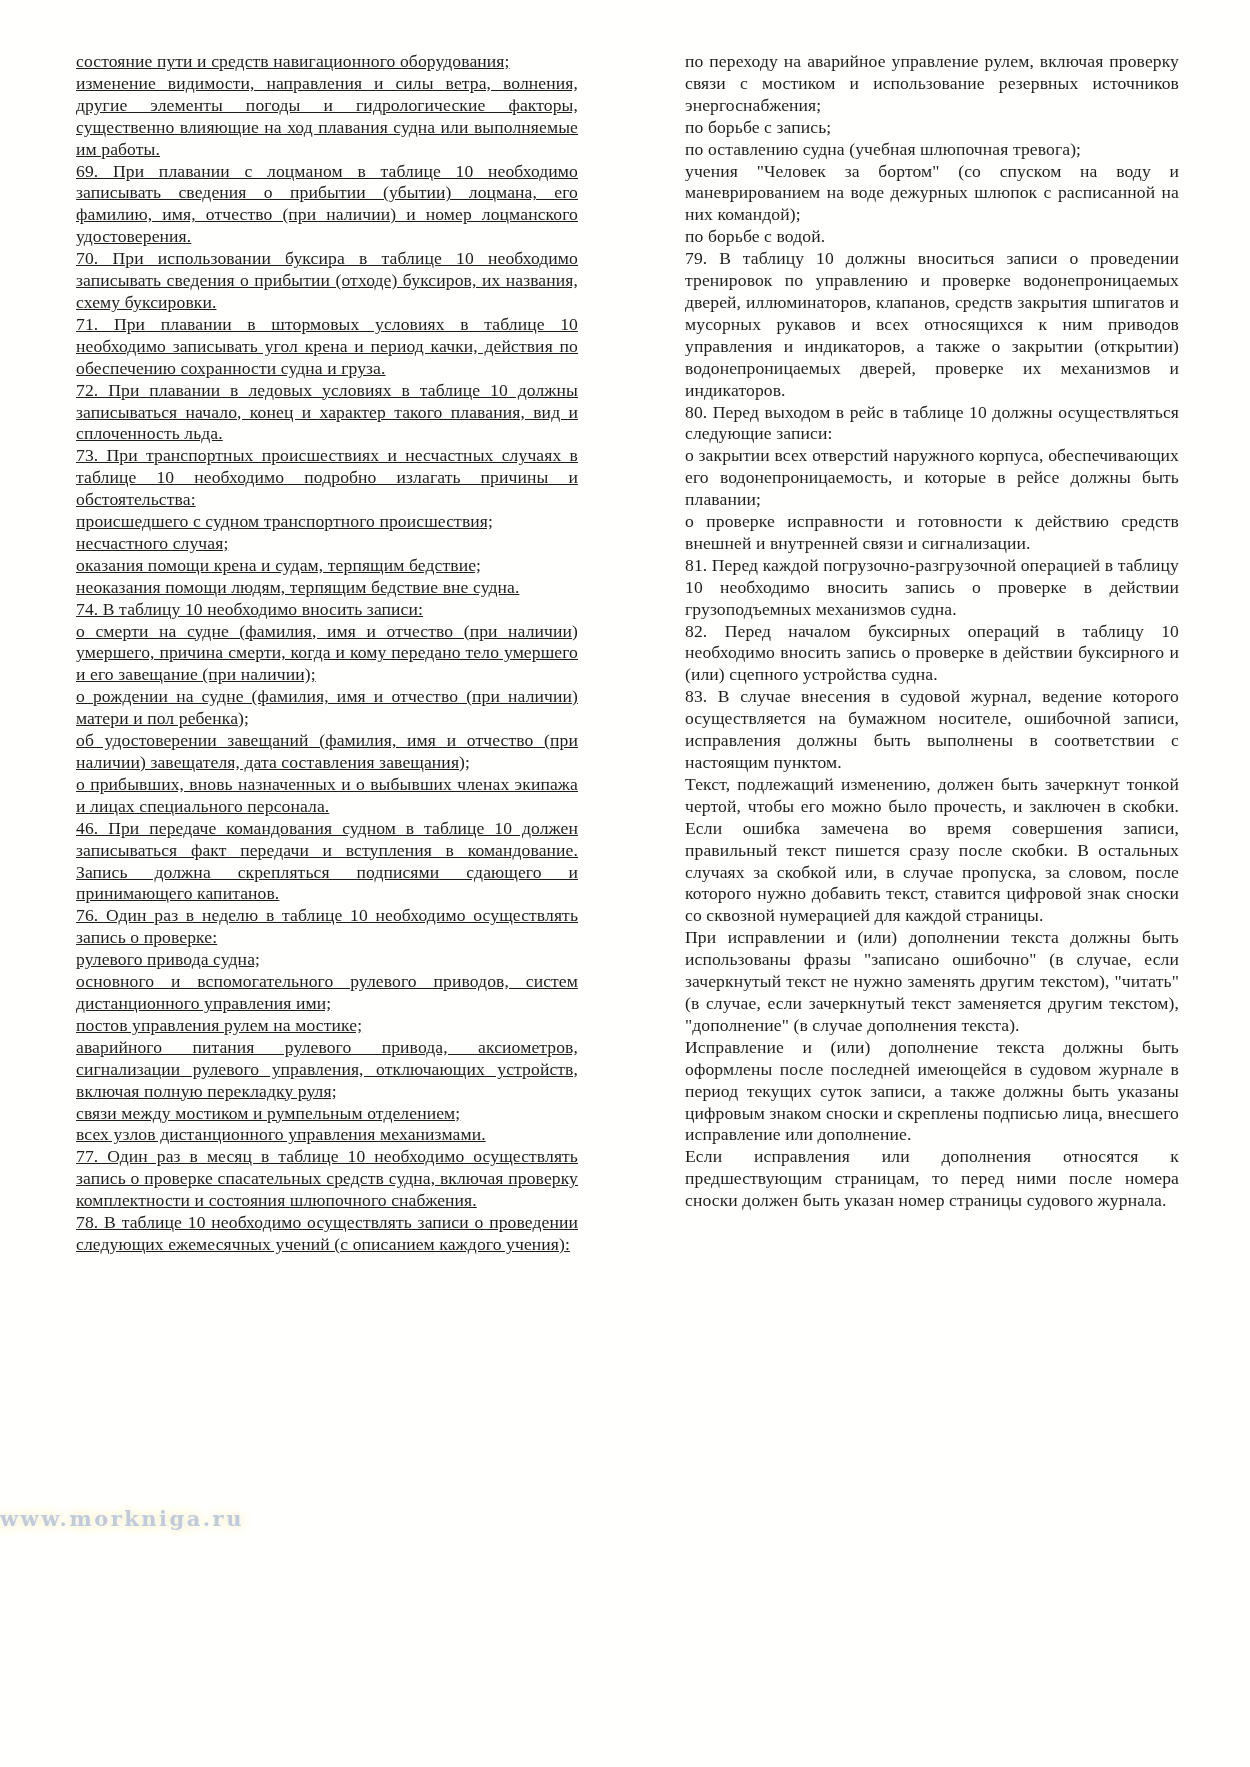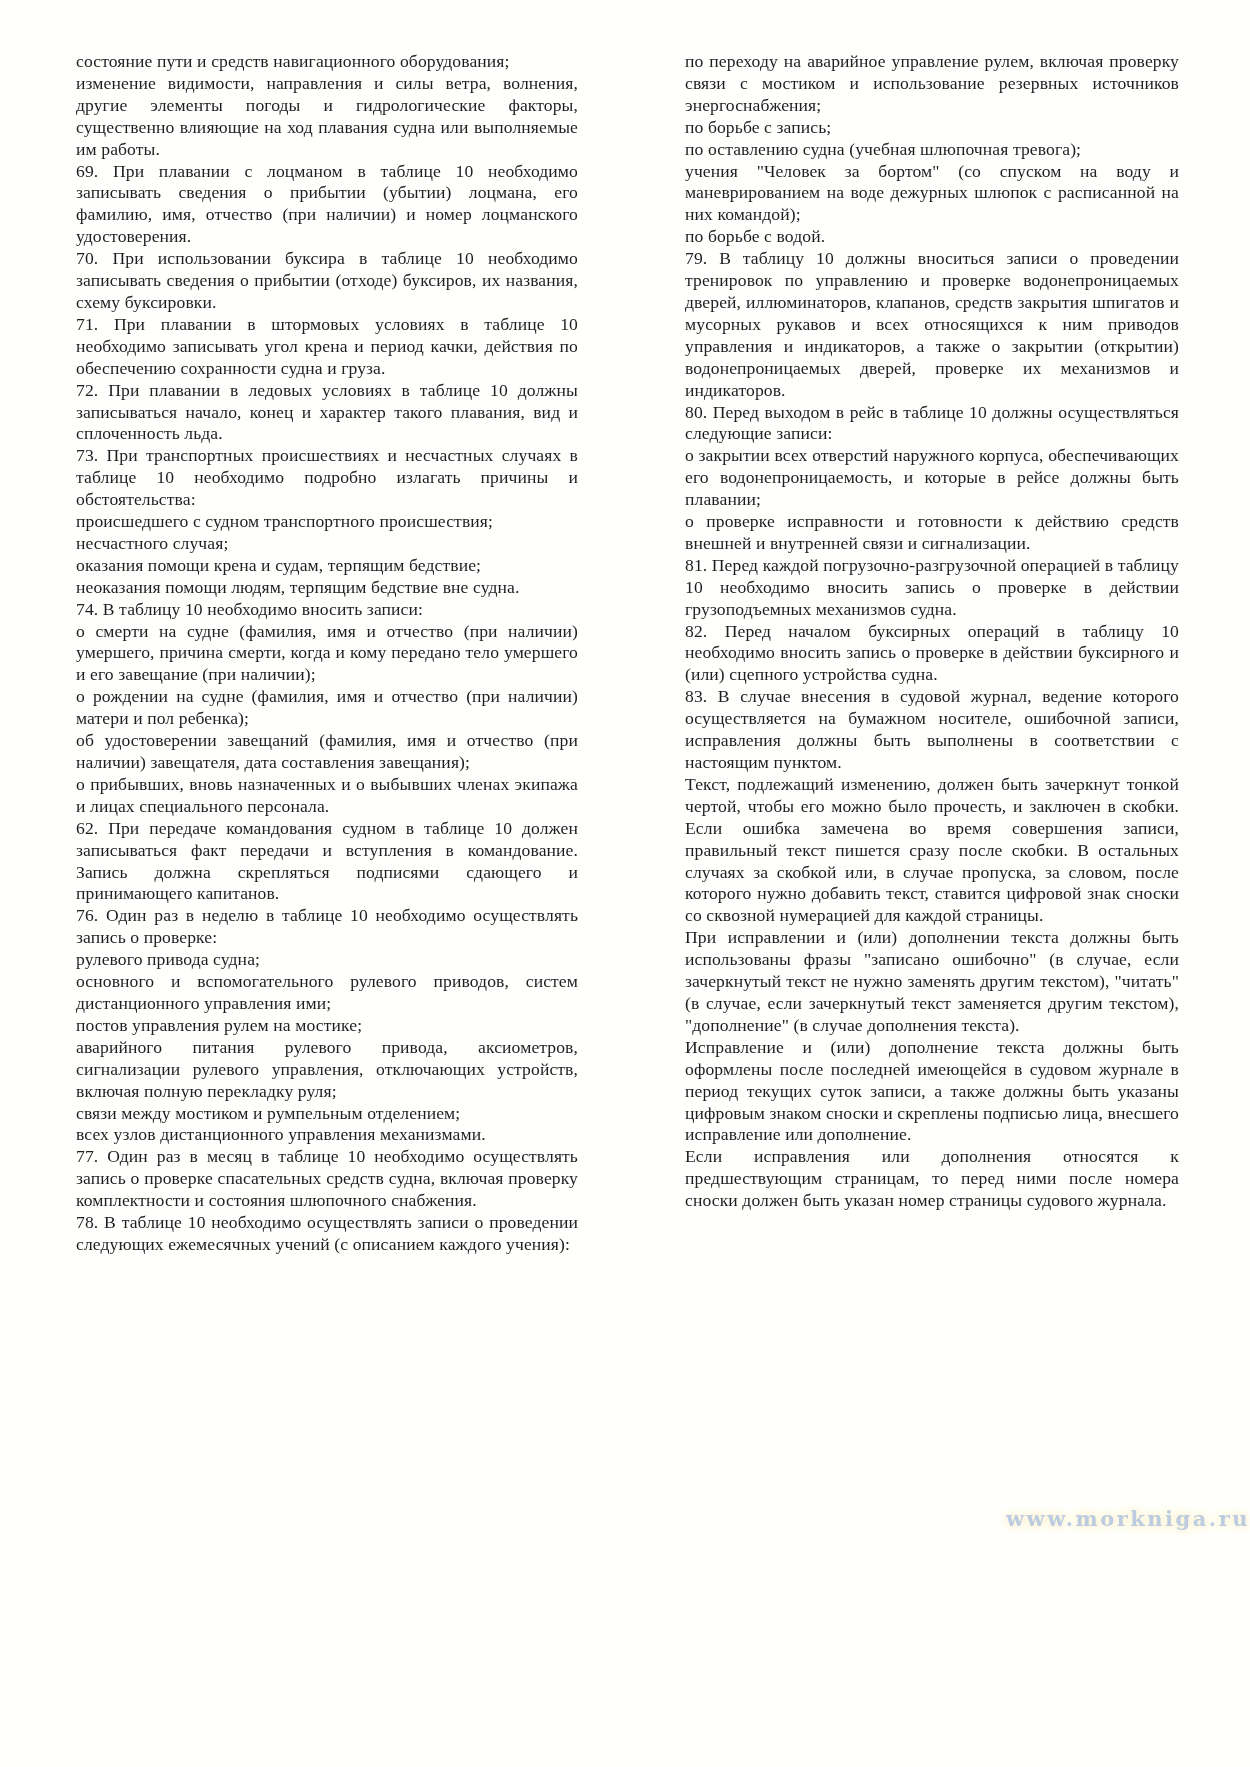--- a/index.html
+++ b/index.html
@@ -18,34 +18,34 @@
   }
   .columns {
     display: flex;
     padding: 51px 0 0 76px;
     gap: 64px;
   }
   .col {
     font-size: 17.6px;
     line-height: 21.9px;
   }
-  .col-left  { width: 502px; }
+  .col-left  { width: 502px; text-decoration: underline; }
   .col-right { width: 494px; margin-left: 43px; }
   .para {
     margin: 0;
     text-align: justify;
     text-justify: inter-word;
     letter-spacing: 0.1px;
   }
   .watermark {
     position: absolute;
     left: 0;
     right: 0;
     top: 1506px;
-    text-align: right;
+    text-align: left;
     font-family: "DejaVu Serif", "Liberation Serif", serif;
     font-weight: bold;
     font-size: 21px;
     letter-spacing: 2.5px;
     color: #bccbdf;
     text-shadow:
       0 0 8px #f8f0c8,
       0 0 14px #faf3d2,
       0 0 20px #fbf5da;
   }
@@ -65,21 +65,21 @@
         <p class="para">73. При транспортных происшествиях и несчастных случаях в таблице 10 необходимо подробно излагать причины и обстоятельства:</p>
         <p class="para">происшедшего с судном транспортного происшествия;</p>
         <p class="para">несчастного случая;</p>
         <p class="para">оказания помощи крена и судам, терпящим бедствие;</p>
         <p class="para">неоказания помощи людям, терпящим бедствие вне судна.</p>
         <p class="para">74. В таблицу 10 необходимо вносить записи:</p>
         <p class="para">о смерти на судне (фамилия, имя и отчество (при наличии) умершего, причина смерти, когда и кому передано тело умершего и его завещание (при наличии);</p>
         <p class="para">о рождении на судне (фамилия, имя и отчество (при наличии) матери и пол ребенка);</p>
         <p class="para">об удостоверении завещаний (фамилия, имя и отчество (при наличии) завещателя, дата составления завещания);</p>
         <p class="para">о прибывших, вновь назначенных и о выбывших членах экипажа и лицах специального персонала.</p>
-        <p class="para">62. При передаче командования судном в таблице 10 должен записываться факт передачи и вступления в командование. Запись должна скрепляться подписями сдающего и принимающего капитанов.</p>
+        <p class="para">46. При передаче командования судном в таблице 10 должен записываться факт передачи и вступления в командование. Запись должна скрепляться подписями сдающего и принимающего капитанов.</p>
         <p class="para">76. Один раз в неделю в таблице 10 необходимо осуществлять запись о проверке:</p>
         <p class="para">рулевого привода судна;</p>
         <p class="para">основного и вспомогательного рулевого приводов, систем дистанционного управления ими;</p>
         <p class="para">постов управления рулем на мостике;</p>
         <p class="para">аварийного питания рулевого привода, аксиометров, сигнализации рулевого управления, отключающих устройств, включая полную перекладку руля;</p>
         <p class="para">связи между мостиком и румпельным отделением;</p>
         <p class="para">всех узлов дистанционного управления механизмами.</p>
         <p class="para">77. Один раз в месяц в таблице 10 необходимо осуществлять запись о проверке спасательных средств судна, включая проверку комплектности и состояния шлюпочного снабжения.</p>
         <p class="para">78. В таблице 10 необходимо осуществлять записи о проведении следующих ежемесячных учений (с описанием каждого учения):</p>
       </div>

